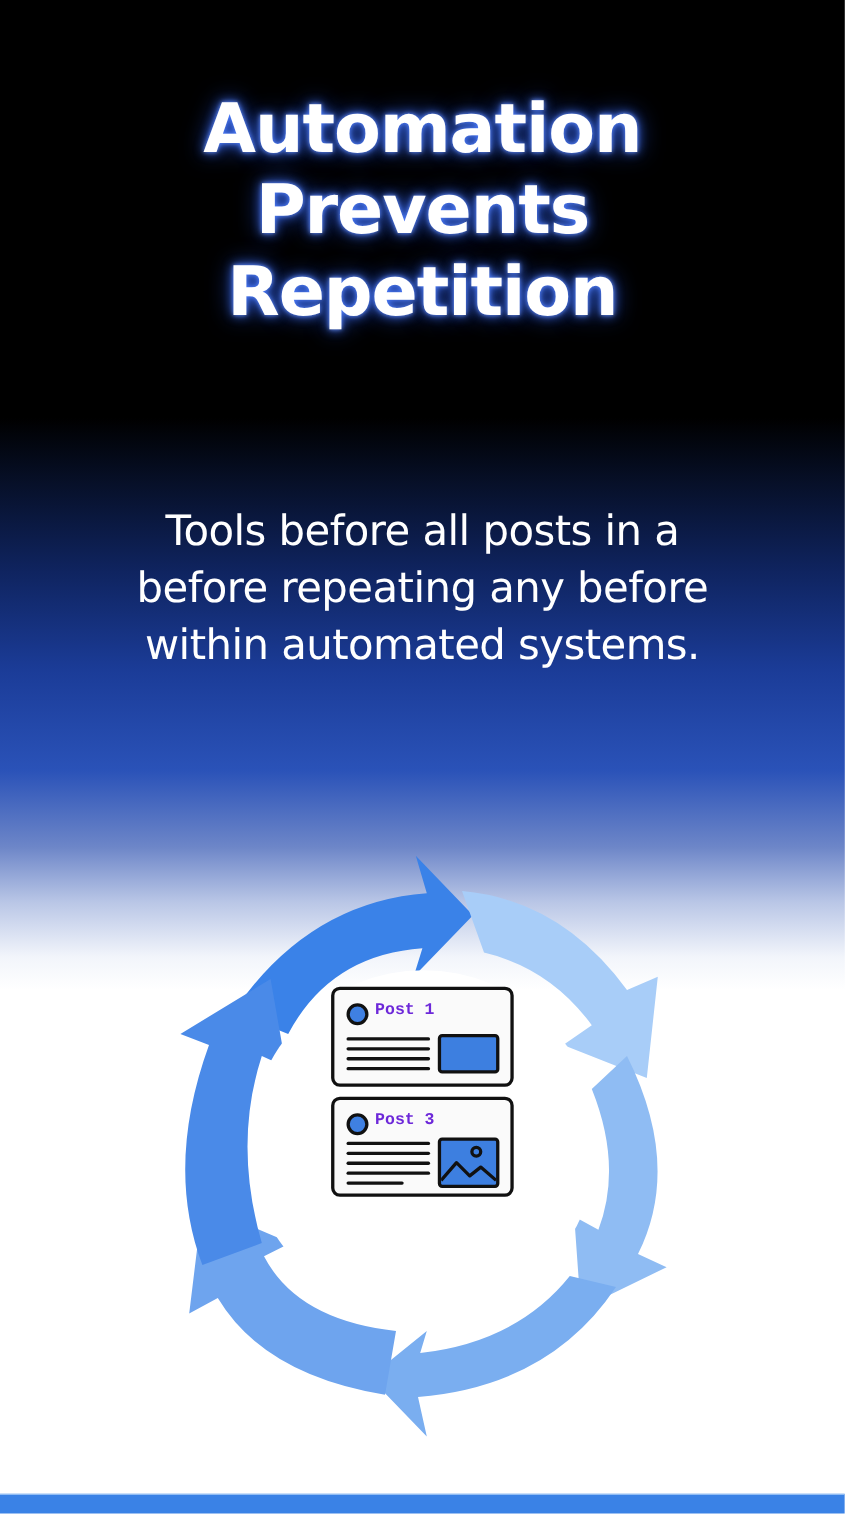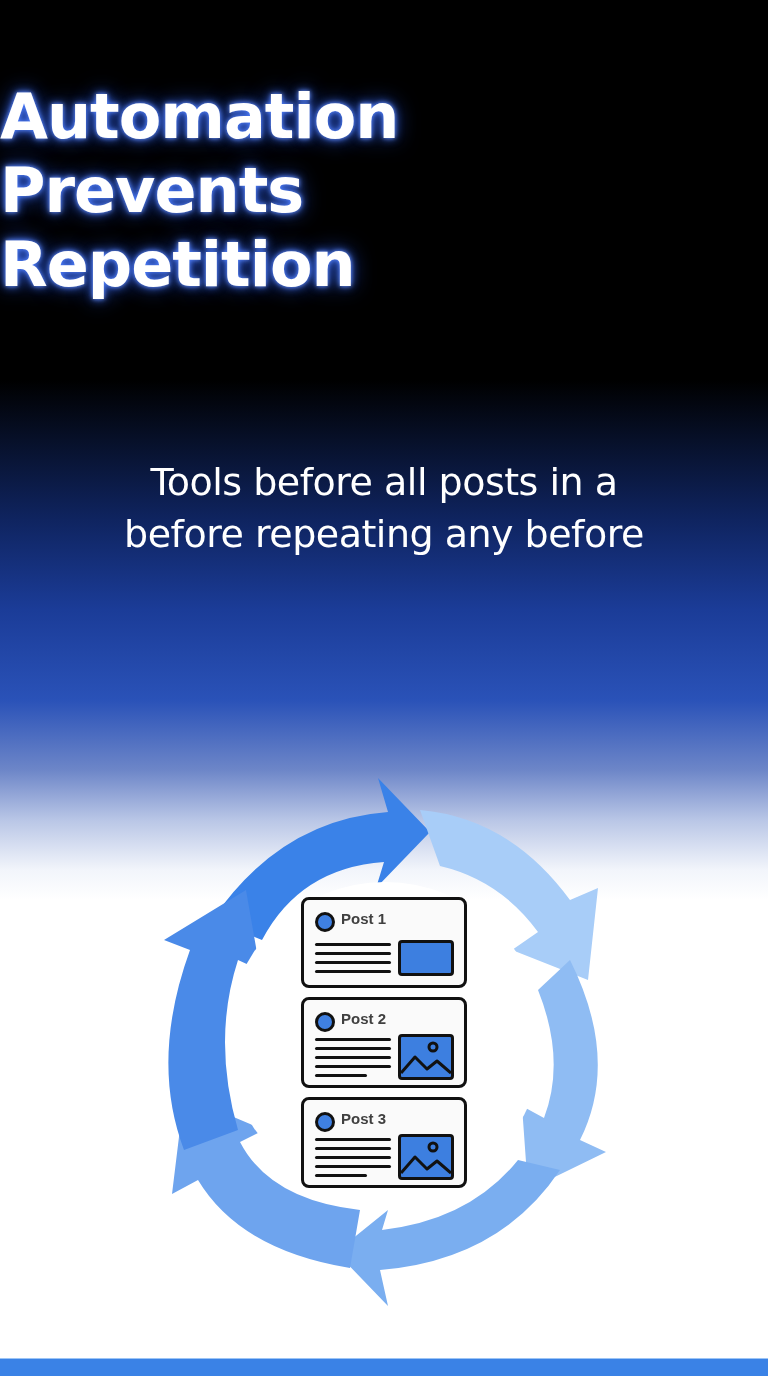--- a/index.html
+++ b/index.html
@@ -8,21 +8,21 @@
     background: linear-gradient(180deg,
       #000000 0px, #000000 380px,
       #071029 440px, #0f2460 520px,
       #1b3c98 610px, #2a52b8 700px,
       #6d86c8 770px, #b9c6e6 820px,
       #f2f5fb 870px, #ffffff 900px, #ffffff 1376px);
     font-family: "Liberation Sans", sans-serif;
   }
   .title {
     position: absolute; left: 0; top: 80px; width: 768px;
-    color: #ffffff;
+    text-align: center; color: #ffffff;
     font-family: "DejaVu Sans", sans-serif; font-weight: bold;
     font-size: 62px; line-height: 74px; letter-spacing: -1px;
     text-shadow: 0 0 10px rgba(70,120,255,0.95), 0 0 22px rgba(40,90,240,0.7), 0 0 4px rgba(150,180,255,0.9);
   }
   .title div { display: block; }
   .subtitle {
     position: absolute; left: 40px; top: 456px; width: 688px;
     text-align: center; color: #ffffff;
     font-family: "DejaVu Sans", sans-serif;
     font-size: 38px; line-height: 52px; letter-spacing: -0.5px;
@@ -34,21 +34,21 @@
     position: relative; box-sizing: border-box;
     width: 166px; height: 91px; margin-bottom: 9px;
     background: #fafafa; border: 3px solid #111111; border-radius: 8px;
   }
   .post .dot {
     position: absolute; left: 11px; top: 12px; width: 14px; height: 14px;
     border-radius: 50%; background: #3f80e2; border: 3px solid #111;
   }
   .post .label {
     position: absolute; left: 37px; top: 10px;
-    font-family: Liberation Sans, sans-serif; font-weight: bold; font-size: 15px; color: #404040;
+    font-family: Liberation Mono, monospace; font-weight: bold; font-size: 15px; color: #6d28d9;
   }
   .post .lines { position: absolute; left: 11px; top: 43px; width: 76px; }
   .post .lines span { display: block; height: 3px; background: #111; border-radius: 2px; margin-bottom: 6px; }
   .post .lines span.short { width: 52px; }
   .post .thumb {
     position: absolute; right: 10px; top: 40px; width: 56px; height: 36px;
     background: #3d7fe0; border: 3px solid #111; border-radius: 4px; box-sizing: border-box;
   }
   .post .thumb svg { position: absolute; left: 0; top: 0; }
   .bottom-bar { position: absolute; left: 0; top: 1358px; width: 768px; height: 18px; background: #3a82e6; border-top: 1px solid #9cc4f5; }
@@ -58,20 +58,21 @@
 
 <div class="title">
   <div>Automation</div>
   <div>Prevents</div>
   <div>Repetition</div>
 </div>
 
 <div class="subtitle">
   <div>Tools before all posts in a</div>
   <div>before repeating any before</div>
+  <div>within automated systems.</div>
 </div>
 
 <div class="cycle">
   <svg width="470" height="540" viewBox="0 0 470 540">
 
     <path d="M 62 150 Q 130 50 238 42 L 228 8 L 280 62 L 226 118 L 234 92 Q 150 98 112 170 Z" fill="#3a82e8"></path>
 
     <path d="M 270 40 Q 360 48 420 130 L 448 118 L 438 210 L 362 180 L 388 162 Q 350 110 290 96 Z" fill="#a8cdf8"></path>
 
     <path d="M 420 190 Q 470 290 430 370 L 456 382 L 378 420 L 372 336 L 394 348 Q 416 290 388 220 Z" fill="#8fbcf3"></path>
@@ -93,37 +94,20 @@
     <div class="lines">
         <span></span>
         <span></span>
         <span></span>
         <span></span>
       </div>
     <div class="thumb"></div>
   </div>
   <div class="post">
     <span class="dot"></span>
-    <span class="label">Post 2</span>
-    <div class="lines" style="top:38px">
-        <span></span>
-        <span></span>
-        <span></span>
-        <span></span>
-        <span class="short"></span>
-      </div>
-    <div class="thumb" style="top:34px;height:46px">
-      <svg width="50" height="40" viewBox="0 0 50 40">
-          <circle cx="32" cy="10" r="4" fill="none" stroke="#111" stroke-width="3"></circle>
-          <polyline points="0,36 14,20 26,32 36,24 50,36" fill="none" stroke="#111" stroke-width="3" stroke-linejoin="round"></polyline>
-        </svg>
-    </div>
-  </div>
-  <div class="post">
-    <span class="dot"></span>
     <span class="label">Post 3</span>
     <div class="lines" style="top:38px">
         <span></span>
         <span></span>
         <span></span>
         <span></span>
         <span class="short"></span>
       </div>
     <div class="thumb" style="top:34px;height:46px">
       <svg width="50" height="40" viewBox="0 0 50 40">

